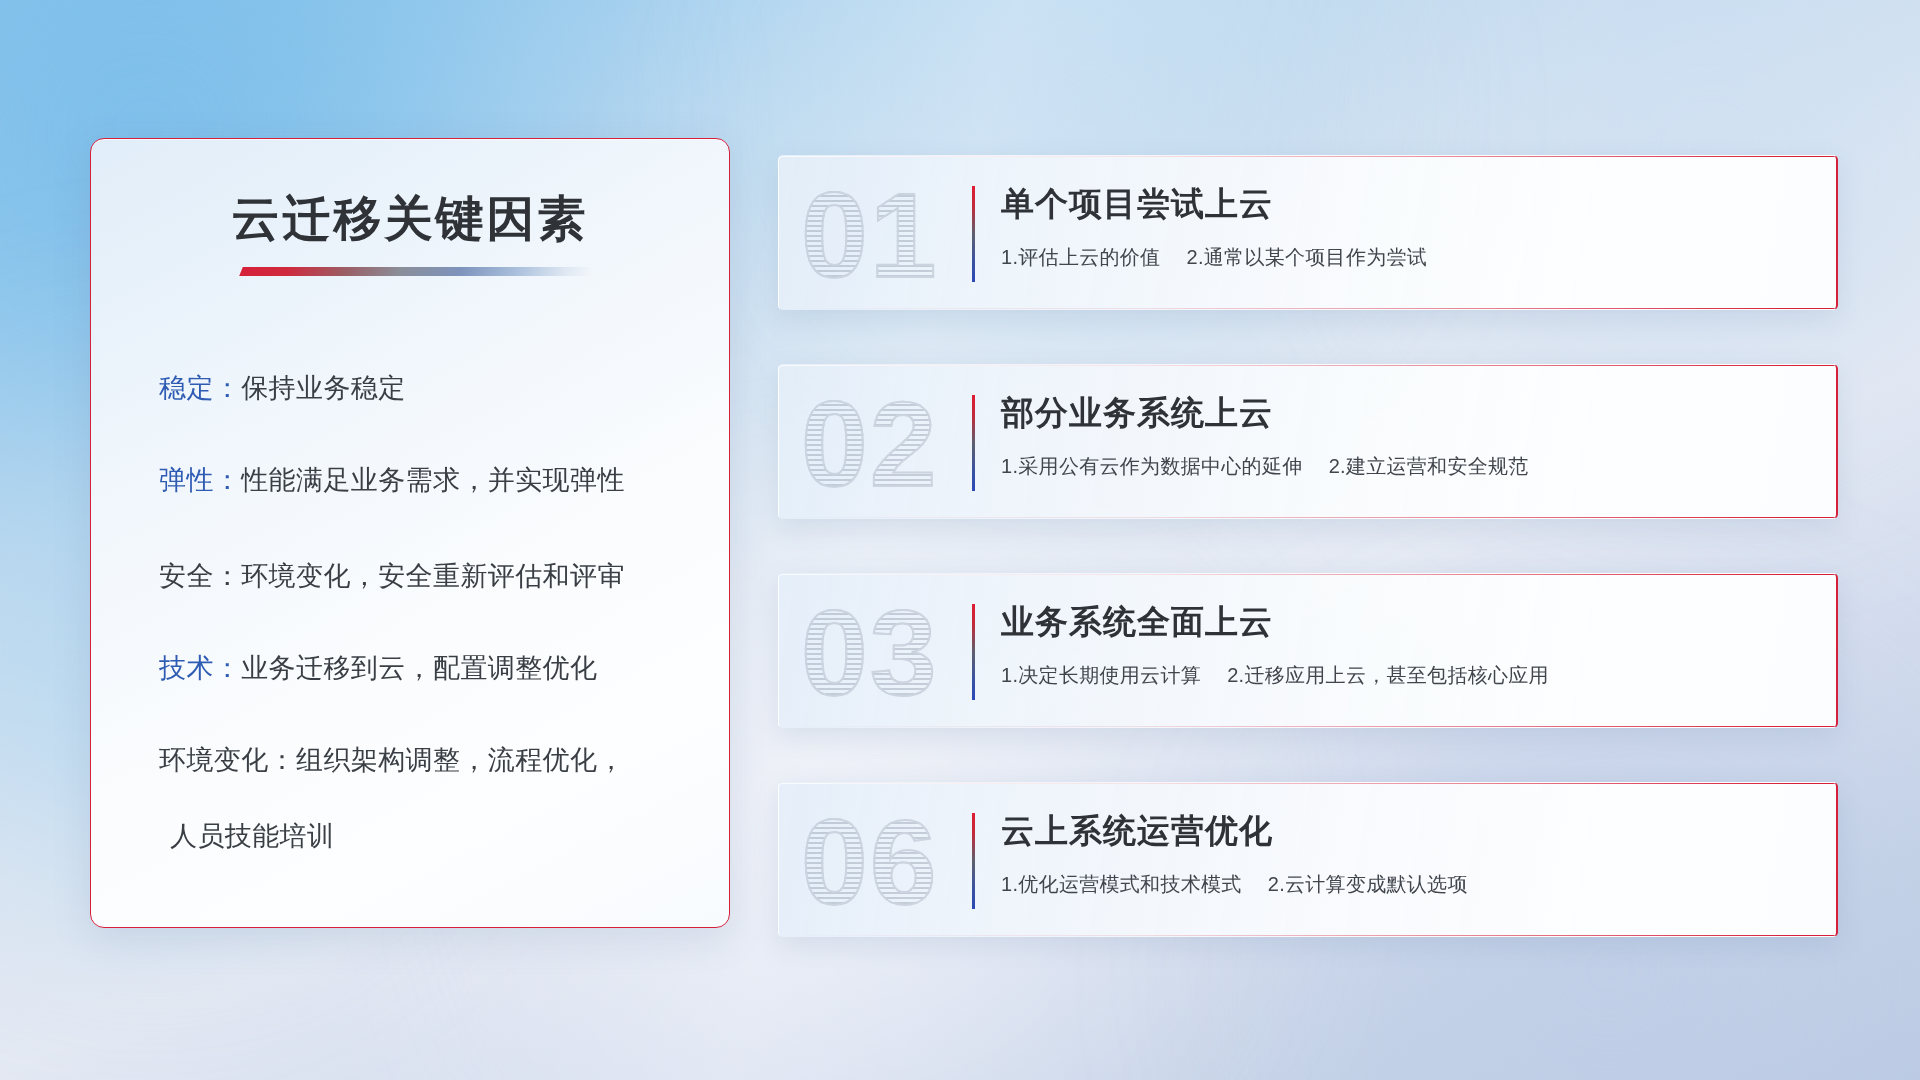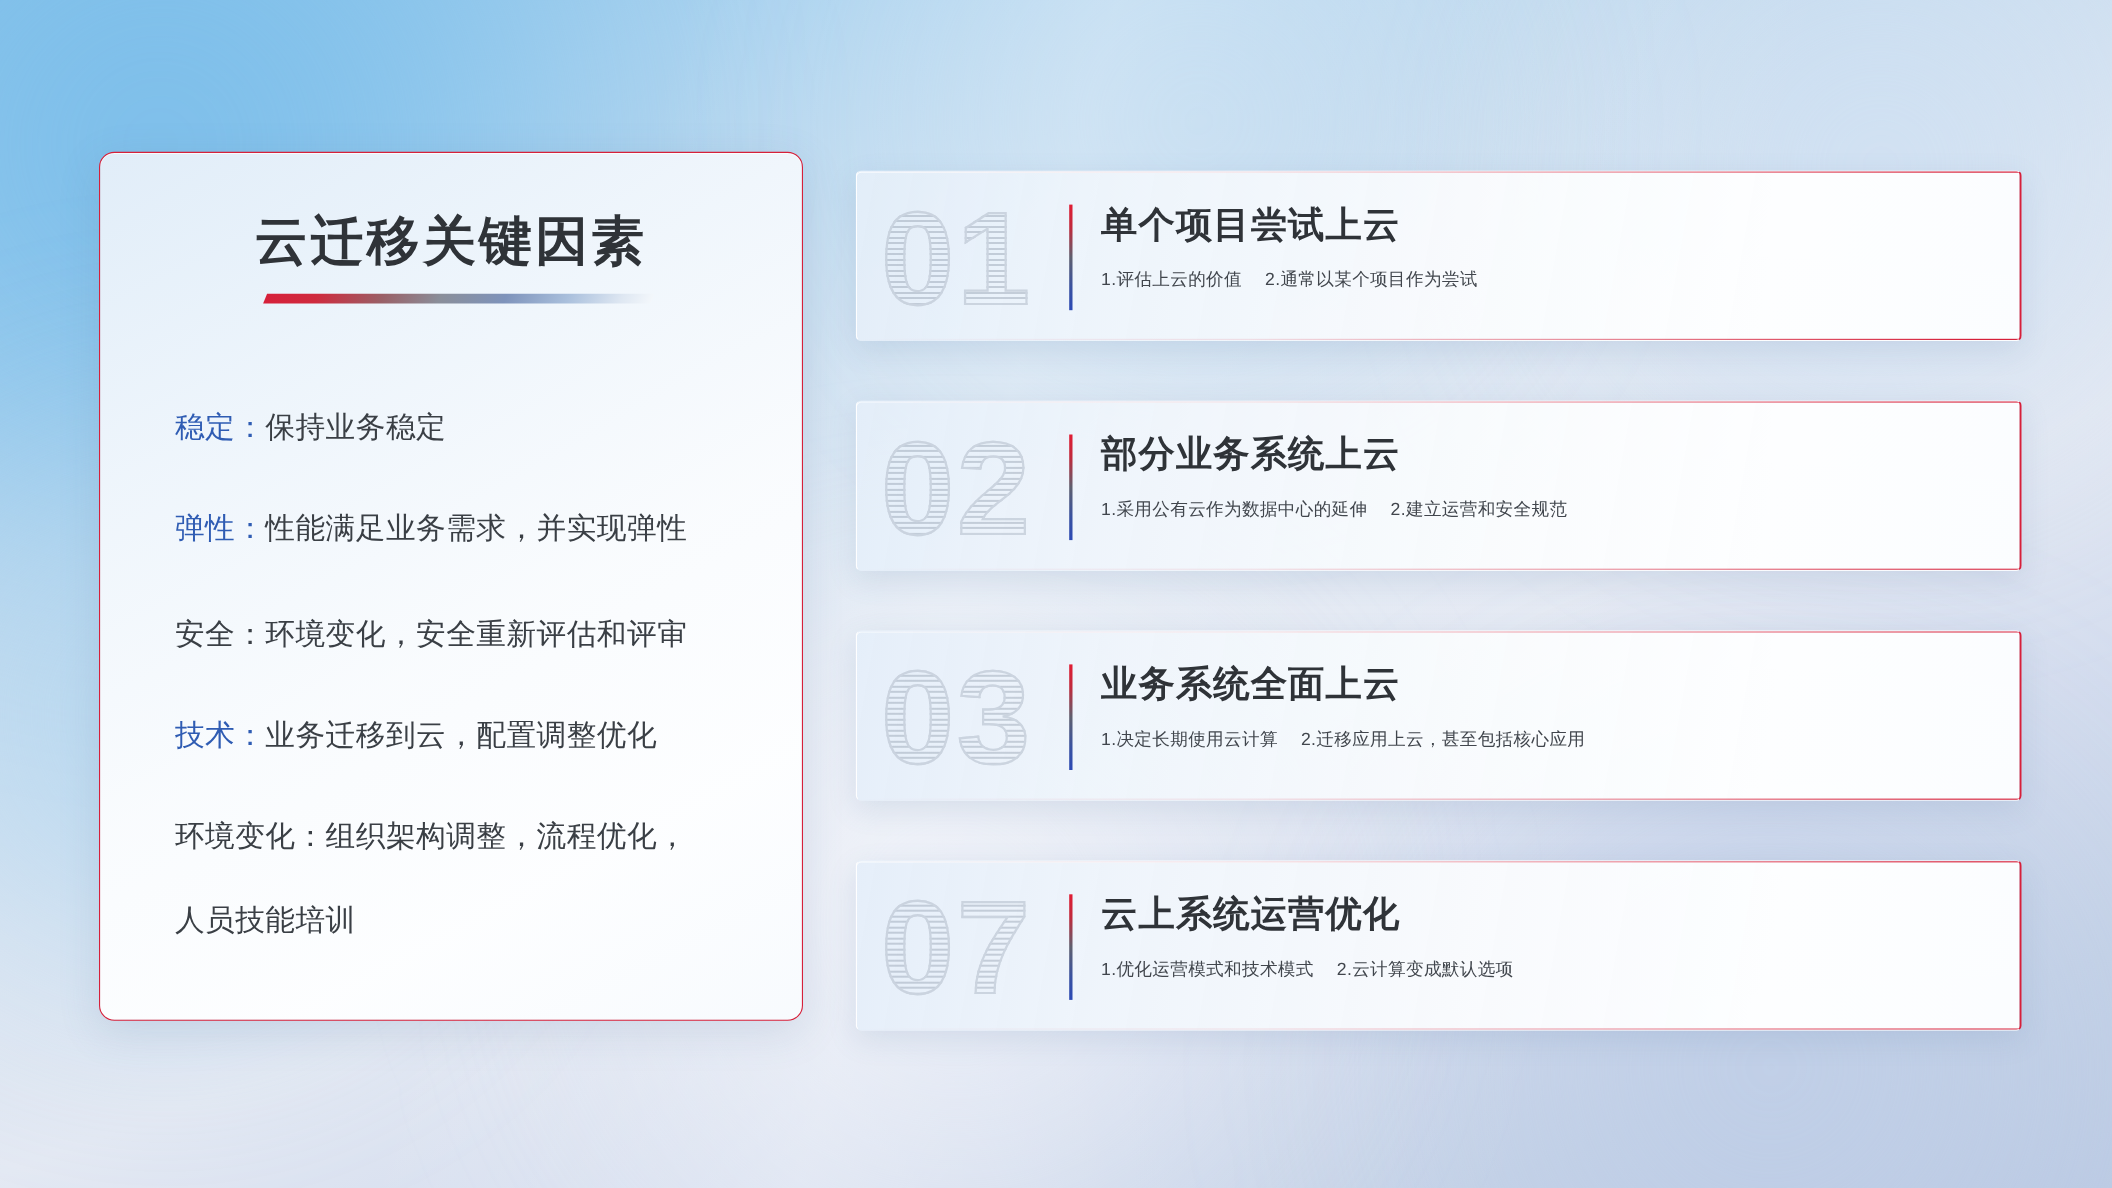--- a/index.html
+++ b/index.html
@@ -135,21 +135,21 @@
     position:absolute; left:193px; top:30px; width:3px; height:96px;
     background:linear-gradient(180deg, #e01c33 0%, #c02a3c 22%, #5e5f6e 50%, #3a52a0 78%, #2b49b5 100%);
   }
   .step-title {
     position:absolute; left:222px; top:26px;
     font-size:33px; font-weight:bold; color:#2f3338; letter-spacing:1px;
     white-space:nowrap;
   }
   .step-desc {
     position:absolute; left:222px; top:88px;
-    font-size:16px; color:#41464d; letter-spacing:.3px;
+    font-size:20px; color:#41464d; letter-spacing:.3px;
     white-space:nowrap;
   }
 </style>
 </head>
 <body>
 
 <div id="bg">
   <div class="bg-base"></div>
   <div class="bg-blob blob-a"></div>
   <div class="bg-blob blob-b"></div>
@@ -164,21 +164,21 @@
 
   <div id="left-panel">
     <div id="panel-title">云迁移关键因素</div>
     <div id="title-rule"></div>
     <div id="factor-list">
         <div class="factor-row accent" style="position: absolute; top: 0px;"><span class="k">稳定：</span><span class="v">保持业务稳定</span></div>
         <div class="factor-row accent" style="position: absolute; top: 92px; text-align: center;"><span class="k">弹性：</span><span class="v">性能满足业务需求，并实现弹性</span></div>
         <div class="factor-row plain" style="position: absolute; top: 188px;"><span class="k">安全：</span><span class="v">环境变化，安全重新评估和评审</span></div>
         <div class="factor-row accent" style="position: absolute; top: 280px;"><span class="k">技术：</span><span class="v">业务迁移到云，配置调整优化</span></div>
         <div class="factor-row plain" style="position: absolute; top: 372px;"><span class="k">环境变化：</span><span class="v">组织架构调整，流程优化，</span></div>
-        <div class="factor-row plain" style="position: absolute; top: 448px;"><span class="k"></span><span class="v">人员技能培训</span></div>
+        <div class="factor-row plain" style="position: absolute; top: 448px; margin-left: 11px;"><span class="k"></span><span class="v">人员技能培训</span></div>
       </div>
   </div>
 
   <div id="steps">
       <div class="step-card">
         <div class="step-num">01</div>
         <div class="step-divider"></div>
         <div class="step-title">单个项目尝试上云</div>
         <div class="step-desc">1.评估上云的价值　 2.通常以某个项目作为尝试</div>
       </div>
@@ -188,20 +188,20 @@
         <div class="step-title">部分业务系统上云</div>
         <div class="step-desc">1.采用公有云作为数据中心的延伸　 2.建立运营和安全规范</div>
       </div>
       <div class="step-card">
         <div class="step-num">03</div>
         <div class="step-divider"></div>
         <div class="step-title">业务系统全面上云</div>
         <div class="step-desc">1.决定长期使用云计算　 2.迁移应用上云，甚至包括核心应用</div>
       </div>
       <div class="step-card">
-        <div class="step-num">07</div>
+        <div class="step-num">06</div>
         <div class="step-divider"></div>
         <div class="step-title">云上系统运营优化</div>
         <div class="step-desc">1.优化运营模式和技术模式　 2.云计算变成默认选项</div>
       </div>
     </div>
 
 </div>
 
 </body></html>

